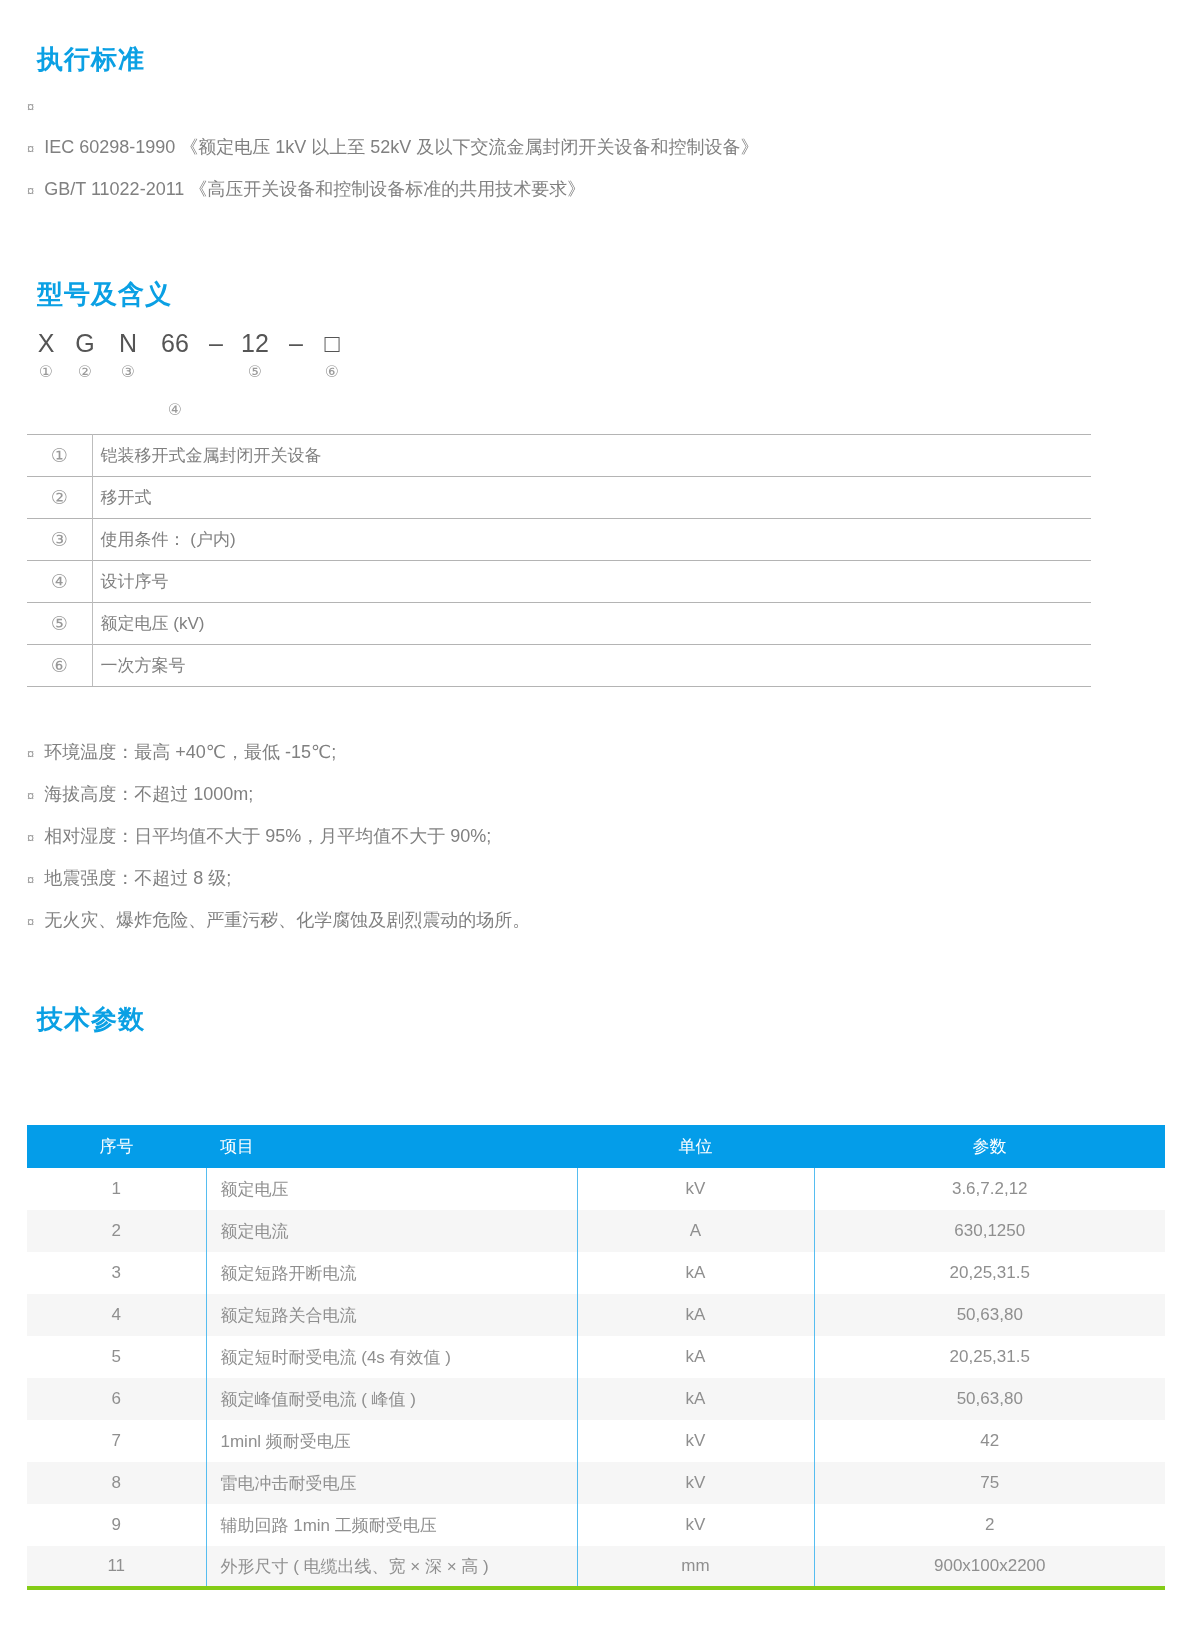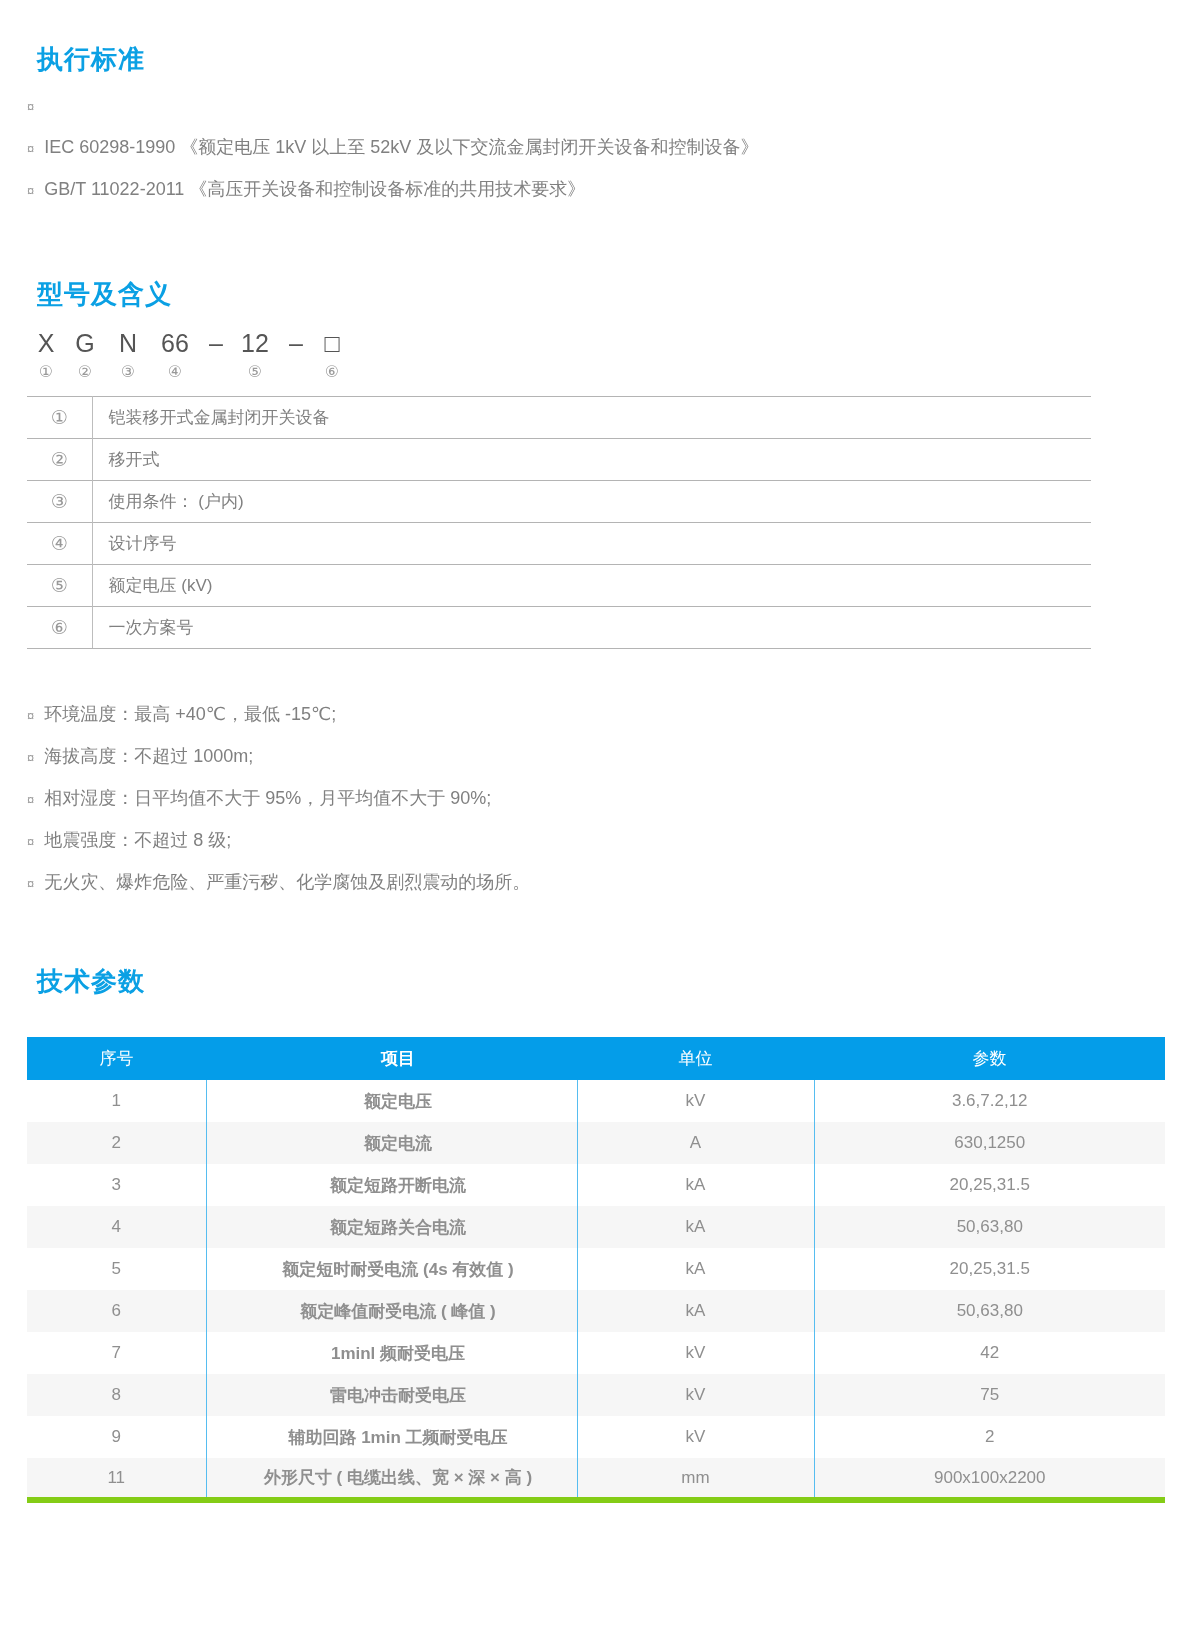--- a/index.html
+++ b/index.html
@@ -42,21 +42,21 @@
 
   
   .section-model { margin-top: 78px; }
   .model-row { margin-top: 18px; display: flex; }
   .model-cell {
     display: flex; flex-direction: column; align-items: center;
   }
   .model-cell:nth-child(1) { width: 38px; }
   .model-cell:nth-child(2) { width: 40px; }
   .model-cell:nth-child(3) { width: 46px; }
-  .model-cell:nth-child(4) { width: 48px; }
+  .model-cell:nth-child(4) { width: 48px; gap: 38px; }
   .model-cell:nth-child(5) { width: 34px; }
   .model-cell:nth-child(6) { width: 44px; }
   .model-cell:nth-child(7) { width: 38px; }
   .model-cell:nth-child(8) { width: 34px; }
   .model-sym {
     font-size: 25px; line-height: 30px; color: #555;
   }
   .model-circle {
     margin-top: 4px;
     font-size: 16px; line-height: 20px; color: #999;
@@ -70,54 +70,53 @@
   .meaning-table tr td { border-top: 1px solid #b4b4b4; }
   .meaning-table tr:last-child td { border-bottom: 1px solid #b4b4b4; }
   .m-num {
     width: 65px;
     text-align: center;
     border-right: 1px solid #bdbdbd;
     color: #999;
     font-size: 19px;
   }
   .m-desc {
-    padding-left: 16px;
+    padding-left: 8px;
     color: #808080;
     font-size: 17px;
   }
 
   
   .section-conditions { margin-top: 56px; }
 
   
   .section-parameters { margin-top: 72px; }
   .tech-table {
-    margin-top: 40px;
+    margin-top: 90px;
     width: 1138px;
     border-collapse: collapse;
-    border-bottom: 6px solid #84cc16;
+    border-bottom: 4px solid #84cc16;
   }
   .tech-table th {
     background: #049de9;
     color: #ffffff;
     font-weight: 400;
     font-size: 17px;
     height: 43px;
     text-align: center;
   }
   .tech-table td {
     height: 42px;
     font-size: 17px;
     color: #8f8f8f;
     text-align: center;
   }
   .tech-table th.c2, .tech-table td.c2 {
-    text-align: center;
+    text-align: left;
     padding-left: 14px;
-    font-weight: bold;
   }
   .tech-table tbody td.c1,
   .tech-table tbody td.c2,
   .tech-table tbody td.c3 { border-right: 1px solid #56bdf0; }
   .tech-table tbody tr:nth-child(even) { background: #f6f6f6; }
 </style>
 </head>
 <body>
 
 <div class="page">

